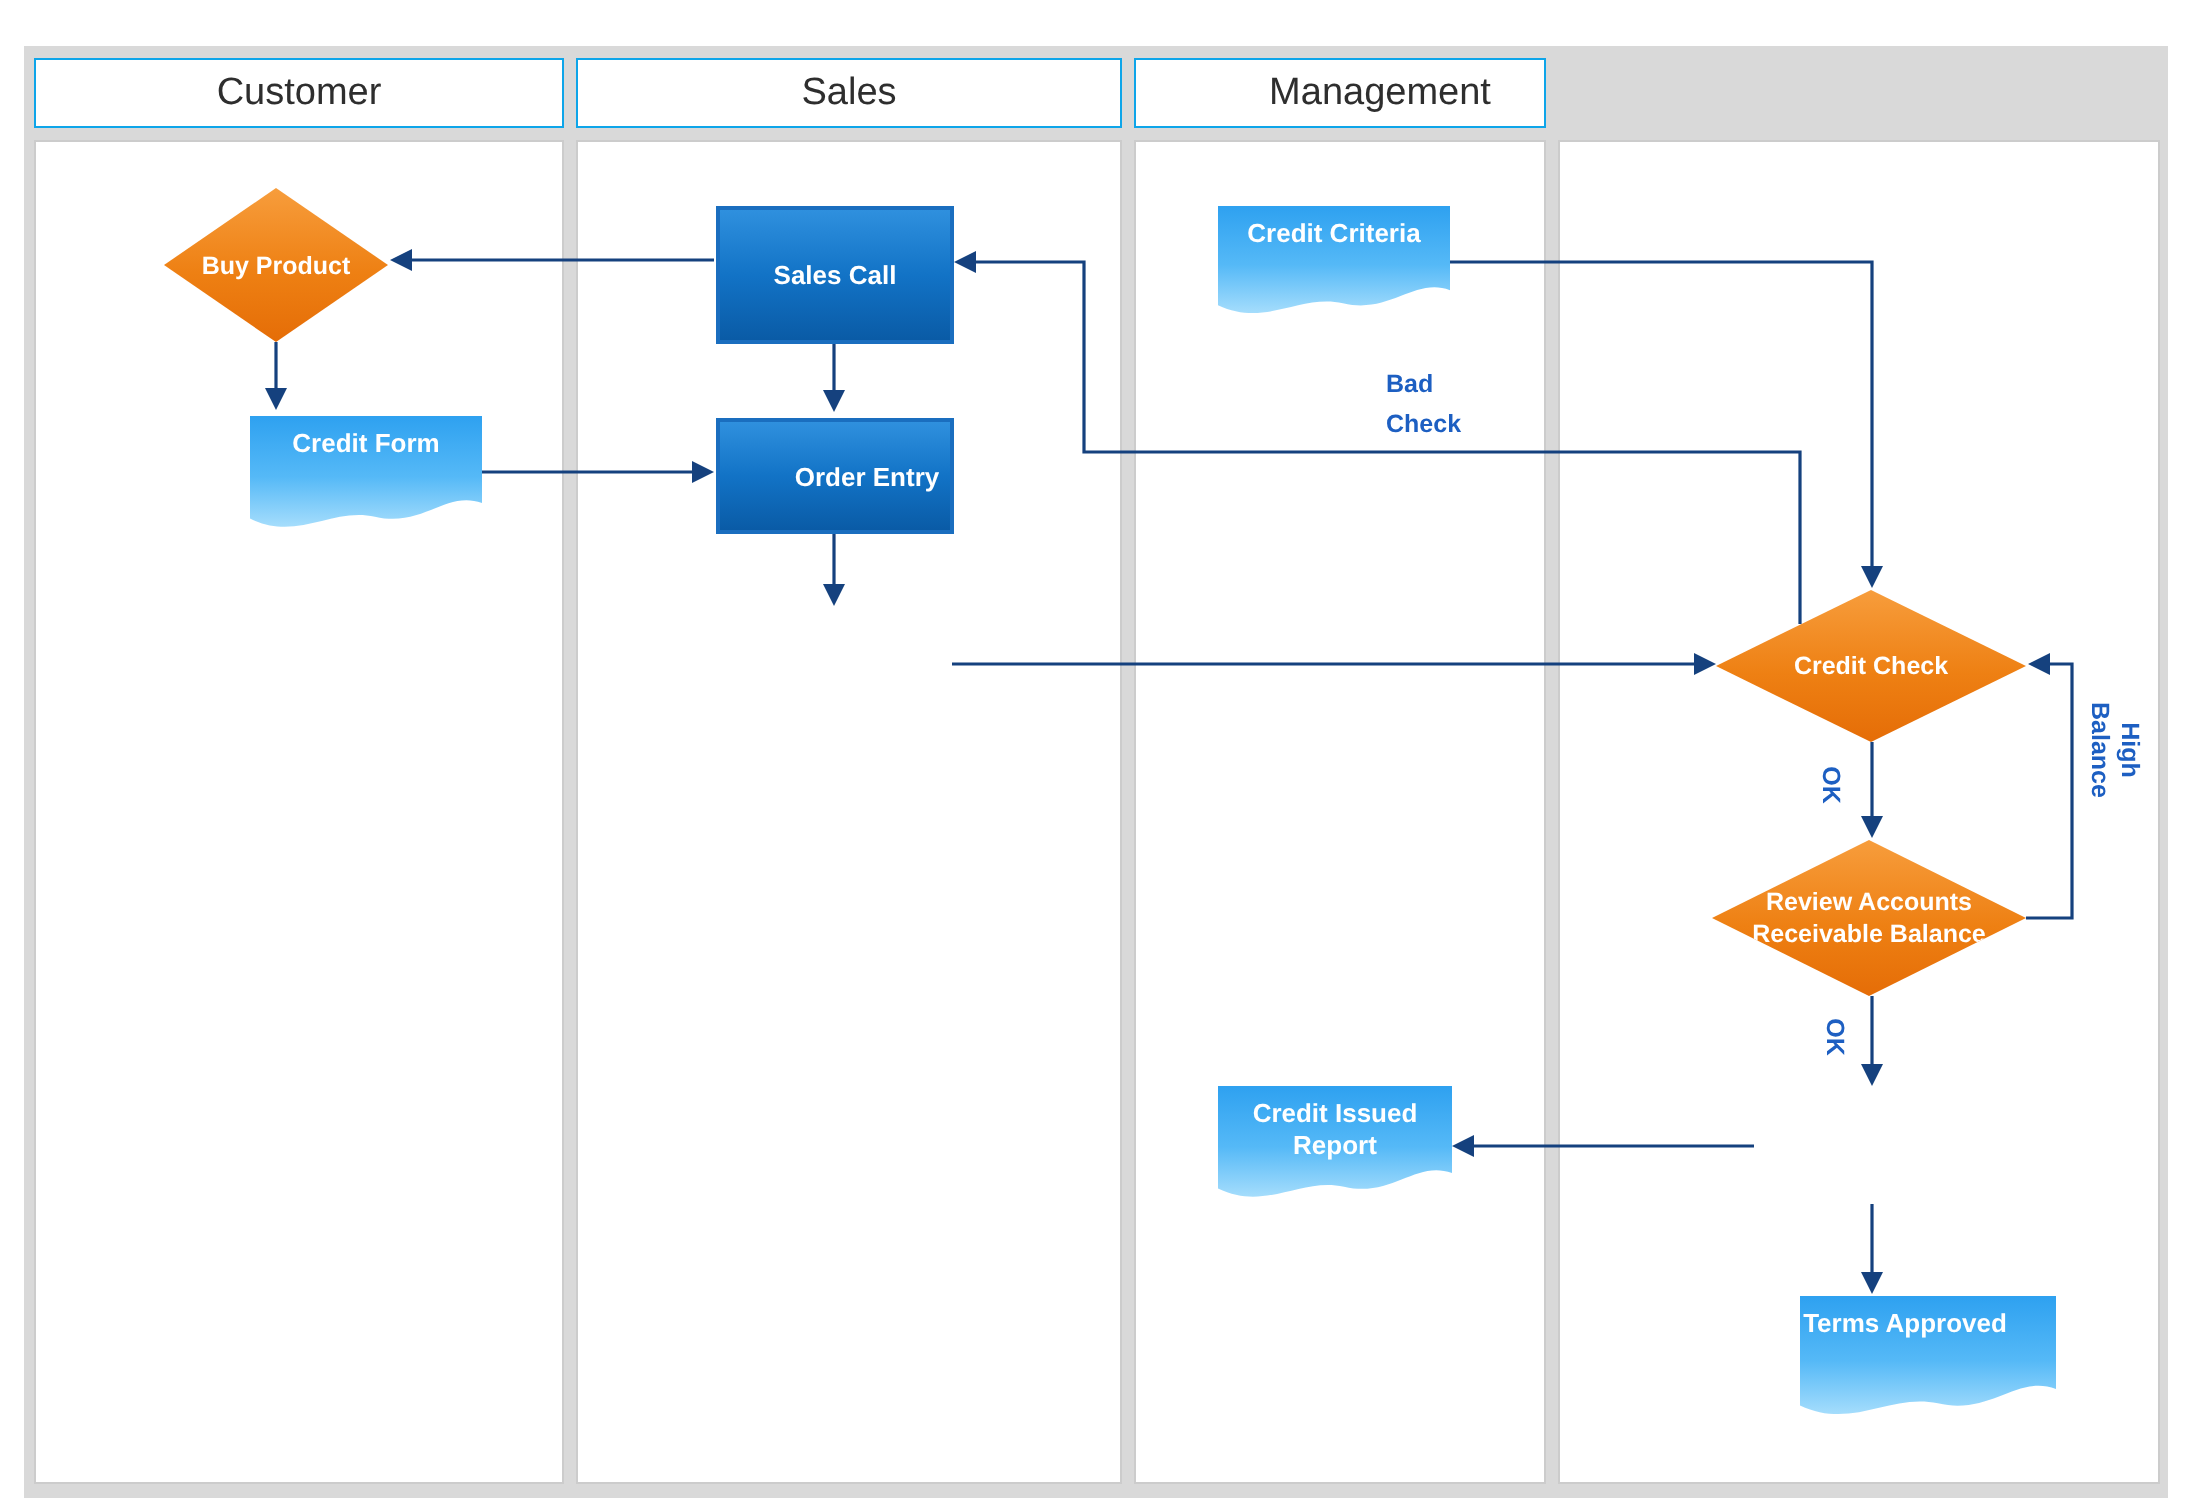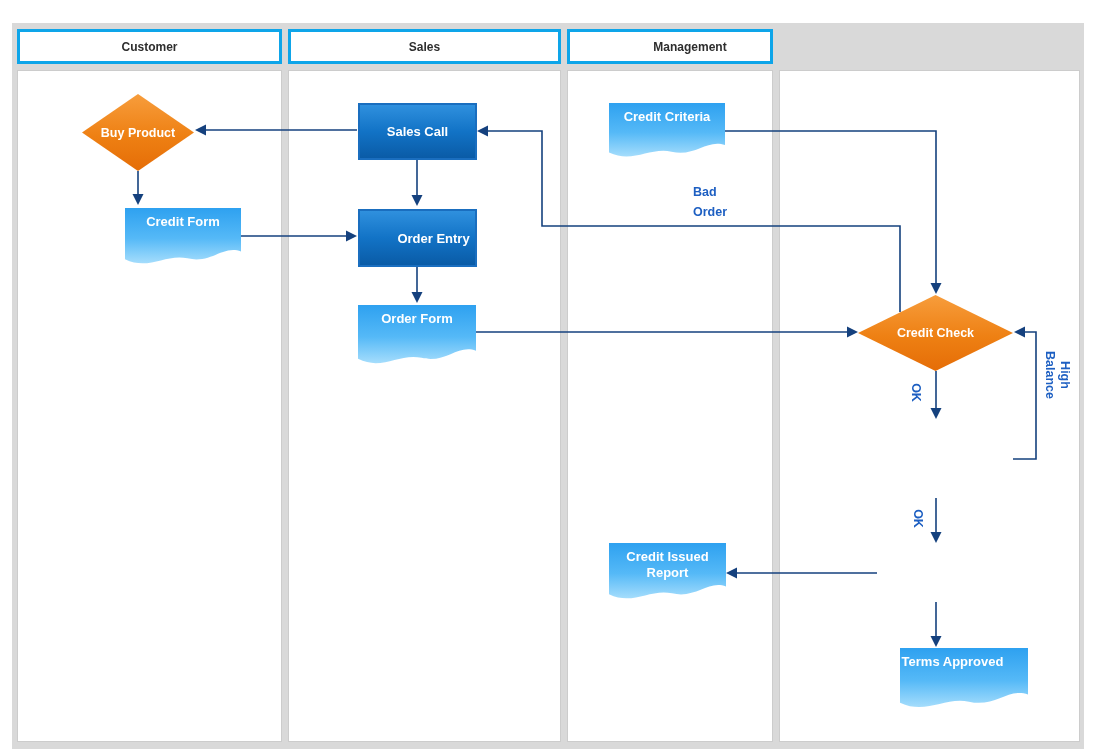--- a/index.html
+++ b/index.html
@@ -2,22 +2,22 @@
 <html><head>
 <meta charset="utf-8">
 <style>
   html,body { margin:0; padding:0; background:#ffffff; }
   .canvas {
     position:relative; width:1095px; height:755px; background:#ffffff;
     font-family:"Liberation Sans", sans-serif; overflow:hidden;
   }
   .frame { position:absolute; left:12px; top:23px; width:1072px; height:726px; background:#d9d9d9; }
   .cell  { position:absolute; background:#ffffff; box-sizing:border-box; }
-  .hcell { border:3px solid #0ea5e9; display:flex; align-items:center; justify-content:center;
-           font-size:12px; color:#2e2e2e;font-weight:bold; }
+  .hcell { border:1px solid #0ea5e9; display:flex; align-items:center; justify-content:center;
+           font-size:19px; color:#2e2e2e; }
   .bcell { border:1px solid #cccccc; }
 
   .layer-svg { position:absolute; left:0; top:0; z-index:2; }
   .node { position:absolute; z-index:3; }
 
   .process {
     display:flex; flex-direction:column; align-items:center; justify-content:center;
     text-align:center; color:#fff; font-weight:700; font-size:13px; line-height:17px;
     background:linear-gradient(180deg,#2f90de 0%,#1273c6 50%,#0a5ba6 100%);
     border:2px solid #1a6ebf; box-sizing:border-box;
@@ -130,38 +130,25 @@
         <stop offset="0" stop-color="#2ea1f0"></stop>
             <stop offset="0.55" stop-color="#55b9f7"></stop>
             <stop offset="1" stop-color="#a5ddfc"></stop>
       </linearGradient>
         </defs>
       <path d="M0 0 H117 V45 C99 38 87 58 63 52 C41 47 24 65 0 53 Z" fill="url(#dg1)"></path>
     </svg>
     <div class="doc-label">Credit Form</div>
   </div>
 
-  <div class="node process" style="left:358px;top:103px;width:119px;height:57px;">
+  <div class="node process" style="left:358px;top:103px;width:119px;height:69px;">
     <span>Sales Call</span>
   </div>
   <div class="node process" style="left:358px;top:209px;width:119px;height:58px;padding-left:32px;">
     <span>Order Entry</span>
-  </div>
-  <div class="node doc" style="left:358px;top:305px;width:118px;height:63px;">
-    <svg viewBox="0 0 117 62" preserveAspectRatio="none">
-      <defs>
-          <linearGradient id="dg2" x1="0" y1="0" x2="0" y2="1">
-        <stop offset="0" stop-color="#2ea1f0"></stop>
-            <stop offset="0.55" stop-color="#55b9f7"></stop>
-            <stop offset="1" stop-color="#a5ddfc"></stop>
-      </linearGradient>
-        </defs>
-      <path d="M0 0 H117 V45 C99 38 87 58 63 52 C41 47 24 65 0 53 Z" fill="url(#dg2)"></path>
-    </svg>
-    <div class="doc-label">Order Form</div>
   </div>
 
   <div class="node doc" style="left:609px;top:103px;width:116px;height:58px;">
     <svg viewBox="0 0 117 62" preserveAspectRatio="none">
       <defs>
           <linearGradient id="dg3" x1="0" y1="0" x2="0" y2="1">
         <stop offset="0" stop-color="#2ea1f0"></stop>
             <stop offset="0.55" stop-color="#55b9f7"></stop>
             <stop offset="1" stop-color="#a5ddfc"></stop>
       </linearGradient>
@@ -183,37 +170,41 @@
     </svg>
     <div class="doc-label">
       <span>Credit Issued</span>
       <span>Report</span>
     </div>
   </div>
 
   <div class="node decision" style="left:858px;top:295px;width:155px;height:76px;">
     <span>Credit Check</span>
   </div>
+  <div class="node decision" style="left:856px;top:420px;width:157px;height:78px;">
+    <span>Review Accounts</span>
+    <span>Receivable Balance</span>
+  </div>
   <div class="node doc" style="left:877px;top:648px;width:128px;height:64px;padding-left:23px;">
     <svg viewBox="0 0 117 62" preserveAspectRatio="none">
       <defs>
           <linearGradient id="dg5" x1="0" y1="0" x2="0" y2="1">
         <stop offset="0" stop-color="#2ea1f0"></stop>
             <stop offset="0.55" stop-color="#55b9f7"></stop>
             <stop offset="1" stop-color="#a5ddfc"></stop>
       </linearGradient>
         </defs>
       <path d="M0 0 H117 V45 C99 38 87 58 63 52 C41 47 24 65 0 53 Z" fill="url(#dg5)"></path>
     </svg>
     <div class="doc-label">Terms Approved</div>
   </div>
 
   <div class="elabel" style="left:693px;top:182px;">
     <span style="display:block">Bad</span>
-    <span style="display:block">Order</span>
+    <span style="display:block">Check</span>
   </div>
   <div class="elabel rot" style="left:902px;top:385px;width:26px;">OK</div>
   <div class="elabel rot" style="left:904px;top:511px;width:26px;">OK</div>
   <div class="elabel rot" style="left:1025px;top:360px;width:64px;">
     <span>High</span>
     <span>Balance</span>
   </div>
 
 </div>
 

